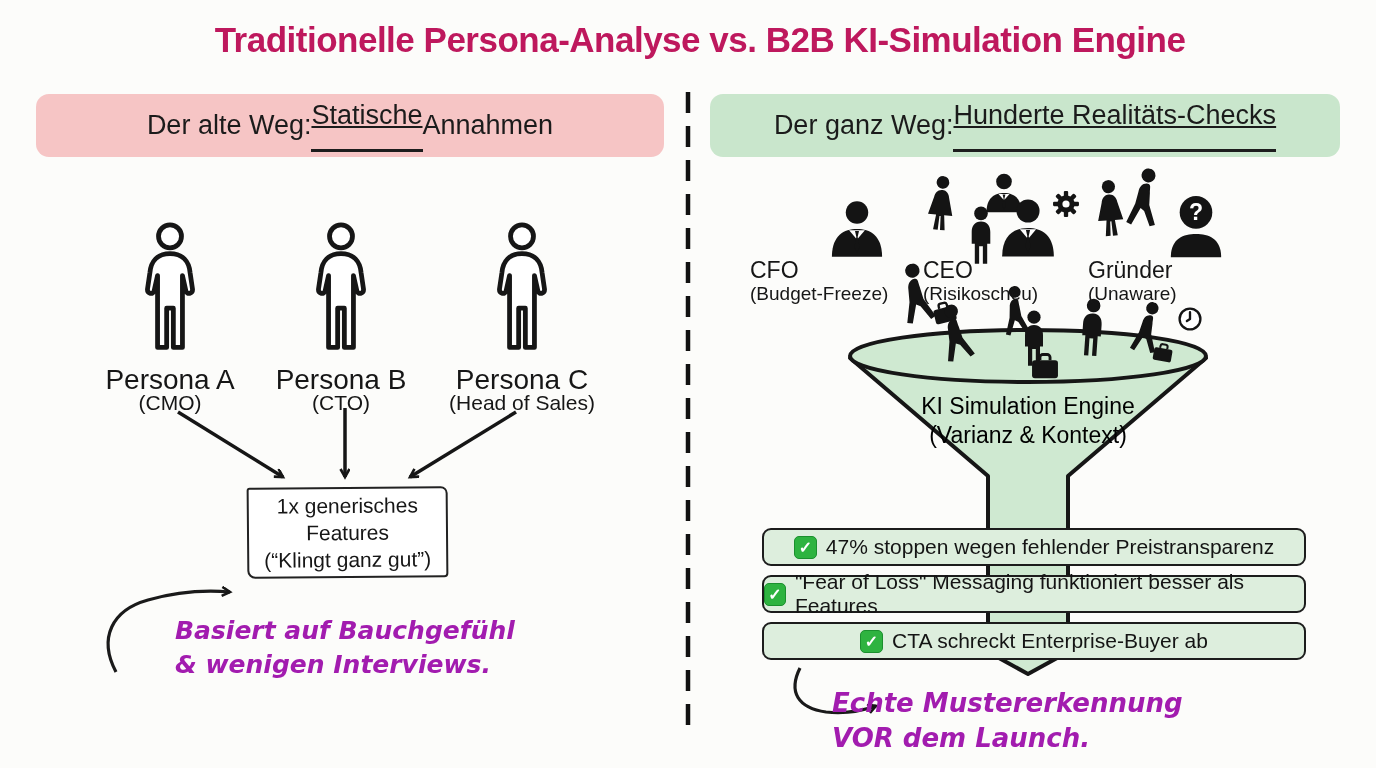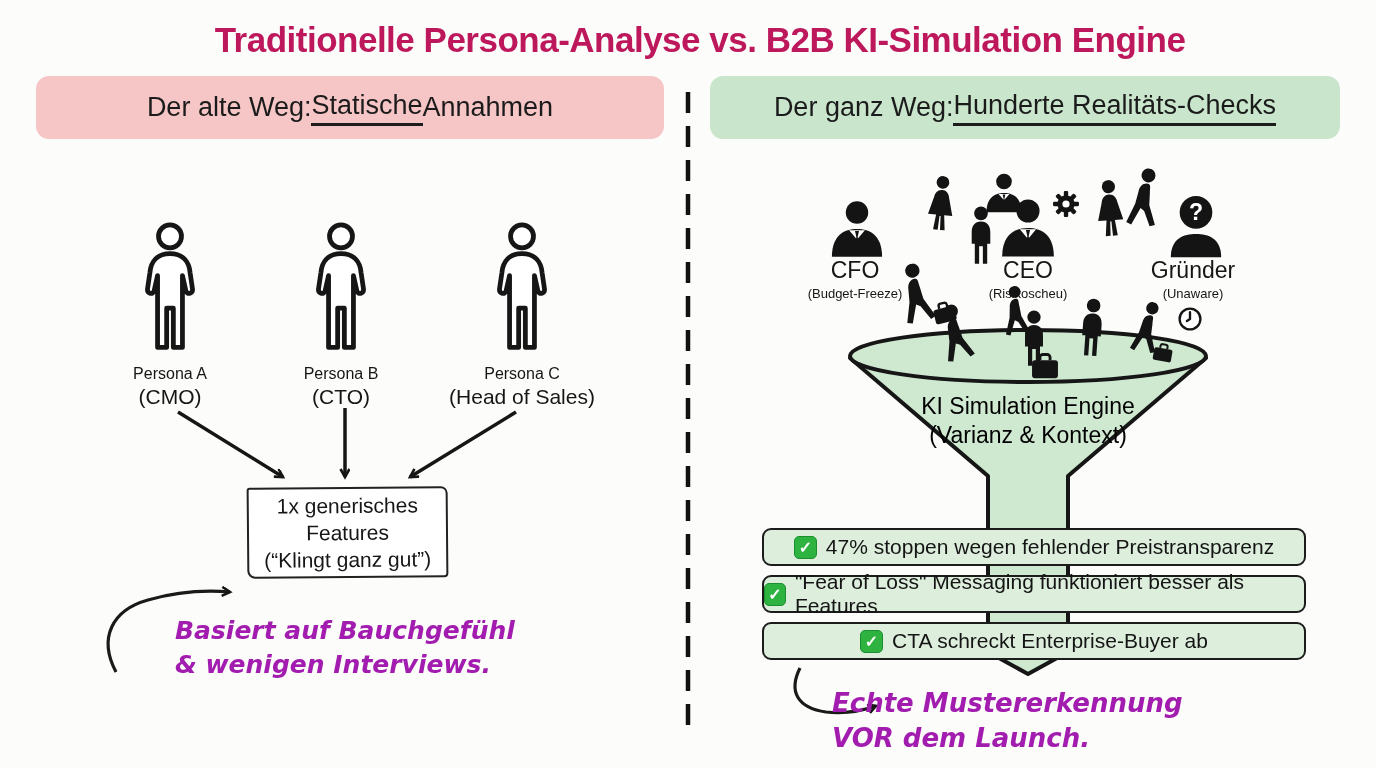--- a/index.html
+++ b/index.html
@@ -7,46 +7,46 @@
   body { font-family:"Liberation Sans",sans-serif; color:#161616; }
   #canvas { position:relative; width:1376px; height:768px; background:#fcfcfa; }
 
   .abs { position:absolute; }
   #drawing-layer { position:absolute; left:0; top:0; width:1376px; height:768px; z-index:1; }
   .layer2 { z-index:2; }
 
   #page-title { left:0; top:20px; width:1376px; text-align:center;
     font-size:35px; font-weight:bold; letter-spacing:-0.5px; color:#be185d;margin-left:12px; }
 
-  .col-header { top:76px; height:63px; border-radius:13px;
+  .col-header { top:94px; height:63px; border-radius:13px;
     display:flex; align-items:center; justify-content:center;
     font-size:27px; color:#1b1b1b; }
   #header-old { left:36px; width:628px; background:#f6c5c5; }
   #header-new { left:710px; width:630px; background:#c9e6cc; }
-  .u { border-bottom:3px solid #1d1d1d; padding-bottom:2px; }
+  .u { border-bottom:3px solid #1d1d1d; padding-bottom:18px;text-decoration:underline; }
 
   .persona { top:222px; width:176px; text-align:center; }
   .persona svg { display:block; margin:0 auto; }
-  .persona-name { font-size:16px; margin-top:6px; line-height:23px; }
+  .persona-name { font-size:28px; margin-top:12px; line-height:23px; }
   .persona-role { font-size:21px; line-height:23px; }
 
   #feedback-box { left:247px; top:487px; width:201px; height:91px;
     background:#fff; border:2.5px solid #222; border-radius:3px 7px 4px 8px;
     transform:rotate(-0.5deg);
     display:flex; flex-direction:column; align-items:center; justify-content:center;
     font-size:21px; line-height:27px; text-align:center; }
 
   .handwrite { font-family:"DejaVu Sans",sans-serif; font-style:italic; font-weight:600;
     text-align:left; color:#a21caf; }
   #note-left { left:175px; top:614px; width:360px; font-size:25px; line-height:34px; }
   #note-right { left:832px; top:686px; width:360px; font-size:26px; line-height:35px; }
 
-  .biz-label { top:258px; width:210px; text-align:center; }
+  .biz-label { top:258px; width:210px; }
   .biz-name { font-size:23px; line-height:25px; }
-  .biz-role { font-size:13px; line-height:22px; }
+  .biz-role { font-size:19px; line-height:22px; }
 
   #funnel-label { left:903px; top:392px; width:250px; text-align:center;
     font-size:23px; line-height:29px; color:#000000; }
 
   .result-box { left:762px; width:544px; height:38px;
     background:#ddeedd; border:2.5px solid #1c1c1c; border-radius:9px;
     display:flex; align-items:center; justify-content:center; gap:9px;
     font-size:21px; color:#141414; }
   .check { display:inline-flex; width:23px; height:23px; border-radius:5px;
     background:#2eb340; border:1px solid #1b8f2e; color:#fff;

